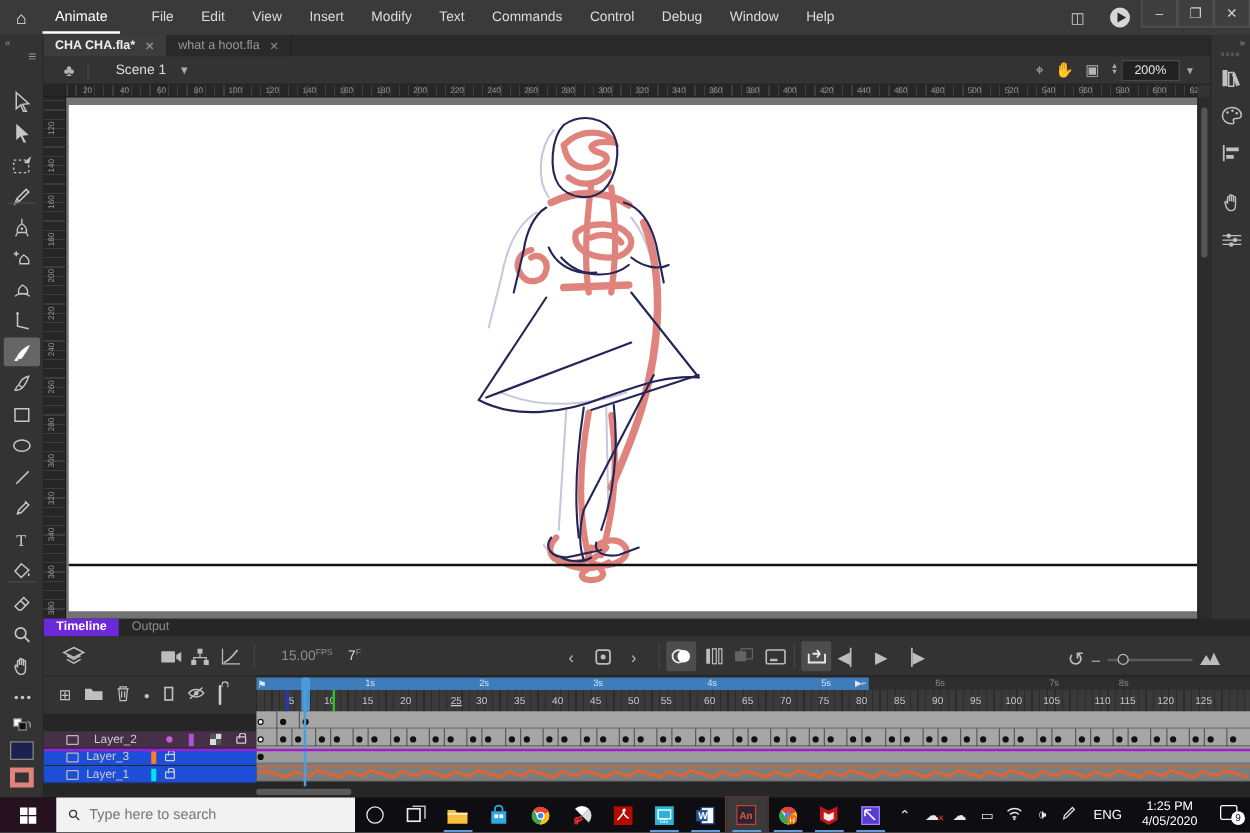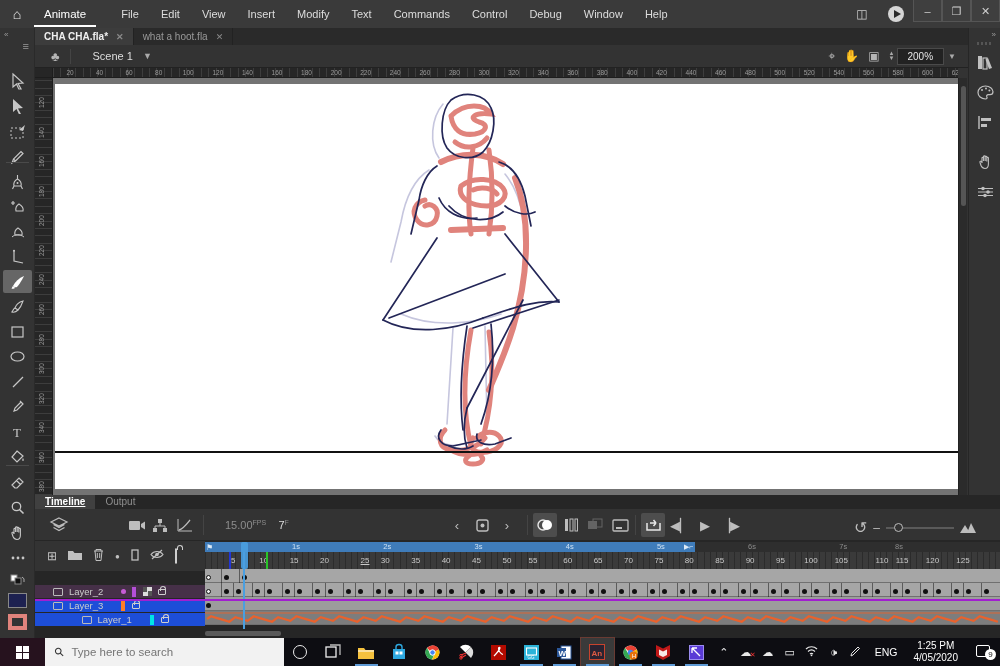--- a/index.html
+++ b/index.html
@@ -65,21 +65,21 @@
      background-image:repeating-linear-gradient(0deg,#3d3d3d 0 1px,transparent 1px 7.39px); }
   .v-num { position:absolute; left:3px; font-size:6.5px; color:#9a9a9a; transform:rotate(-90deg); transform-origin:left top; }
   #stage-wrap { left:53px; top:78px; width:905px; height:417px; background:#737373; overflow:hidden; }
   #stage-white { position:absolute; left:2px; top:6px; width:903px; height:405px; background:#fff; }
   #stage-vscroll { left:958px; top:78px; width:9px; height:417px; background:#2b2b2b; border-left:1px solid #222; }
   #stage-vscroll .thumb { position:absolute; left:2px; top:8px; width:5px; height:120px; background:#555; border-radius:3px; }
 
   
   #tl-tabs { left:35px; top:495px; width:965px; height:14px; background:#262626; display:flex; }
   .tl-tab { font-size:10px; padding:1px 10px 0; color:#8f8f8f; }
-  .tl-tab.active { color:#fff; font-weight:bold; background:#404040;text-decoration:underline; }
+  .tl-tab.active { color:#fff; font-weight:bold; background:#6d28d9; }
   #tl-controls { left:35px; top:509px; width:965px; height:32px; background:#333; border-bottom:1px solid #262626; }
   .tlc { position:absolute; top:4px; width:24px; height:24px; display:flex; align-items:center; justify-content:center; color:#bdbdbd; font-size:13px; border-radius:2px; }
   .tlc.on { background:#4d4d4d; color:#fff; }
   .tlc.dim { opacity:.35; }
   .tl-sep { position:absolute; top:6px; height:20px; border-left:1px solid #444; }
   #fps-group { position:absolute; left:190px; top:10px; font-size:11px; color:#8d8d8d; }
   #fps-group b { color:#ddd; font-weight:normal; }
   #fps-group .unit { font-size:7px; vertical-align:top; }
   #tl-zoom { position:absolute; right:24px; top:9px; display:flex; align-items:center; gap:6px; color:#bdbdbd; }
   #tl-zoom .track { width:68px; height:2px; background:#5a5a5a; position:relative; }
@@ -618,35 +618,35 @@
     </span>
     <span><span class="lock" style="margin:0"></span></span>
   </div>
 
   <div id="layers" class="abs">
       <div class="lrow selected" style="top: 0px; margin-top: 35px;">
         <span class="page"></span>
         <span class="lname">Layer_4</span>
         <span class="lswatch" style="background: rgb(242, 61, 242);"></span>
       </div>
-      <div class="lrow hl2" style="top: 14px;">
+      <div class="lrow hl2" style="top: 14px; justify-content: space-between;">
         <span class="page"></span>
         <span class="lname">Layer_2</span>
         <span class="ldot"></span>
         <span class="lswatch" style="background: rgb(180, 79, 216);"></span>
         <span class="lgrid"></span>
         <span class="lock"></span>
       </div>
       <div class="lrow" style="top: 28px;">
         <span class="page"></span>
         <span class="lname">Layer_3</span>
         <span class="lswatch" style="background: rgb(255, 127, 39);"></span>
         <span class="lock"></span>
       </div>
-      <div class="lrow" style="top: 42px; justify-content: center;">
+      <div class="lrow" style="top: 42px;">
         <span class="page"></span>
         <span class="lname">Layer_1</span>
         <span class="lswatch" style="background: rgb(0, 229, 229);"></span>
         <span class="lock"></span>
       </div>
     </div>
   <div id="layers-under" class="abs"></div>
 
   <div id="frames" class="abs">
       <div id="sec-bar">

